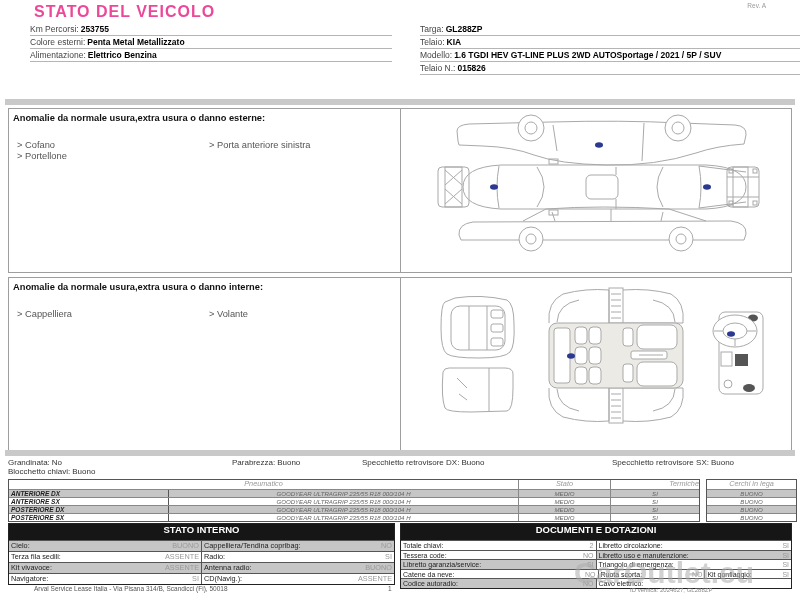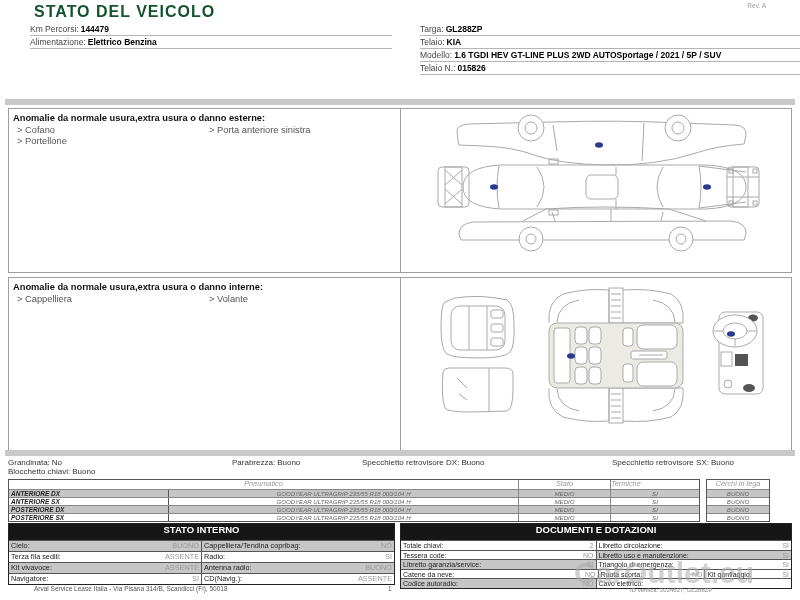--- a/index.html
+++ b/index.html
@@ -2,67 +2,67 @@
 <html><head>
 <meta charset="utf-8">
 <style>
   *{margin:0;padding:0;box-sizing:border-box;}
   html,body{width:800px;height:600px;}
   body{position:relative;background:#fff;overflow:hidden;
        font-family:"Liberation Sans","DejaVu Sans",sans-serif;color:#222;}
   .abs{position:absolute;}
 
   
-  #title{left:34px;top:3px;font-size:16px;font-weight:bold;color:#14532d;letter-spacing:1px;}
+  #title{left:34px;top:3px;font-size:16px;font-weight:bold;color:#ec4899;letter-spacing:1px;}
   #rev{right:34px;top:2px;font-size:6.5px;color:#999;}
   .fields{font-size:8.5px;}
   .frow{border-bottom:1px solid #b5b5b5;padding:1px 0;min-height:11px;line-height:10px;}
   .frow .lb{color:#444;}
   .frow .vl{font-weight:bold;color:#000;margin-left:2px;}
   #leftFields{left:30px;top:23px;width:362px;}
   #rightFields{left:420px;top:23px;width:392px;}
 
   .graybar{left:5px;width:790px;height:6px;background:#c9c9c9;}
   #bar1{top:99px;} #bar2{top:450px;}
 
   
   .panel{border:1px solid #9e9e9e;background:#fff;}
   #sec1L{left:8px;top:108px;width:452px;height:165px;}
   #sec1R{left:400px;top:108px;width:392px;height:165px;}
   #sec2L{left:8px;top:277px;width:407px;height:175px;}
   #sec2R{left:400px;top:277px;width:392px;height:175px;}
   .ptitle{font-size:9.3px;font-weight:bold;color:#111;padding:4px 0 1px 4px;}
-  .itemcols{display:flex;font-size:9.3px;color:#555;margin-top:1px;}
+  .itemcols{display:flex;font-size:9.3px;color:#555;margin-top:16px;}
   .itemcols .c1{width:200px;padding-left:8px;}
   .itemcols .c2{flex:1;}
   .itemcols div{line-height:11px;white-space:nowrap;}
   .panel svg{display:block;margin:0 auto;}
 
   
   .cond{font-size:8px;color:#333;white-space:nowrap;}
   .cond .vl{margin-left:2px;}
   #cond0{left:8px;top:458px;} #cond1{left:232px;top:458px;}
   #cond2{left:362px;top:458px;} #cond3{left:582px;top:458px;padding-left:30px;}
   #cond4{left:8px;top:467px;}
 
   
   #tyres{left:8px;top:479px;width:784px;height:41px;font-style:italic;}
   .tt-main{position:absolute;left:0;top:0;width:692px;border:1px solid #555;background:#fff;}
-  .tt-cerchi{position:absolute;left:698px;top:0;width:64px;border:1px solid #555;background:#fff;}
+  .tt-cerchi{position:absolute;left:698px;top:0;width:91px;border:1px solid #555;background:#fff;}
   .tt-hrow{display:flex;height:9px;line-height:8px;color:#999;font-size:7.3px;}
   .tt-row{display:flex;height:8px;line-height:7.5px;border-top:1px solid #888;}
   .shade{background:#c6c6c6;}
   .ttc{overflow:hidden;white-space:nowrap;}
   .c-pos{width:160px;font-weight:bold;font-size:6.5px;padding-left:2px;border-right:1px solid #555;}
   .c-tyre{width:350px;text-align:center;color:#666;font-size:6.1px;border-right:1px solid #888;}
   .c-stato{width:92px;text-align:center;color:#666;font-size:6.1px;border-right:1px solid #888;}
   .c-term{width:88px;text-align:center;color:#666;font-size:6.1px;}
   .h-pneu{width:510px;text-align:center;border-right:1px solid #888;}
   .h-stato{width:92px;text-align:center;border-right:1px solid #888;}
-  .h-term{width:88px;text-align:left;}
+  .h-term{width:88px;text-align:right;}
   .tc-h{height:9px;line-height:8px;text-align:center;color:#999;font-size:7.3px;}
   .tc-row{height:8px;line-height:7.5px;text-align:center;color:#666;font-size:6.1px;border-top:1px solid #888;}
 
   
   .btable{border:1px solid #222;background:#fff;}
   #si{left:8px;top:523px;width:387px;font-size:7.3px;}
   #doc{left:400px;top:523px;width:392px;font-size:7px;}
   .bt-head{background:#161616;color:#fff;font-weight:bold;text-align:center;font-size:9.5px;height:16px;line-height:12px;}
   .bt-row{display:flex;border-top:1px solid #555;}
   #si .bt-row{height:11px;line-height:10px;}
@@ -82,21 +82,22 @@
   #watermark{left:574px;top:556px;font-size:30px;font-weight:bold;color:rgba(172,172,172,0.55);z-index:5;}
   #idline{left:630px;top:587px;font-size:6px;color:#8a8a8a;z-index:6;}
 </style>
 </head>
 <body>
 
 <div class="abs" id="title">STATO DEL VEICOLO</div>
 <div class="abs" id="rev">Rev. A</div>
 
 <div class="abs fields" id="leftFields">
-  <div class="frow"><span class="lb">Km Percorsi:</span><span class="vl">144479</span></div>
+  <div class="frow"><span class="lb">Km Percorsi:</span><span class="vl">253755</span></div>
+  <div class="frow"><span class="lb">Colore esterni:</span><span class="vl">Penta Metal Metallizzato</span></div>
   <div class="frow"><span class="lb">Alimentazione:</span><span class="vl">Elettrico Benzina</span></div>
 </div>
 
 <div class="abs fields" id="rightFields">
   <div class="frow"><span class="lb">Targa:</span><span class="vl">GL288ZP</span></div>
   <div class="frow"><span class="lb">Telaio:</span><span class="vl">KIA</span></div>
   <div class="frow"><span class="lb">Modello:</span><span class="vl">1.6 TGDI HEV GT-LINE PLUS 2WD AUTOSportage / 2021 / 5P / SUV</span></div>
   <div class="frow"><span class="lb">Telaio N.:</span><span class="vl">015826</span></div>
 </div>
 

